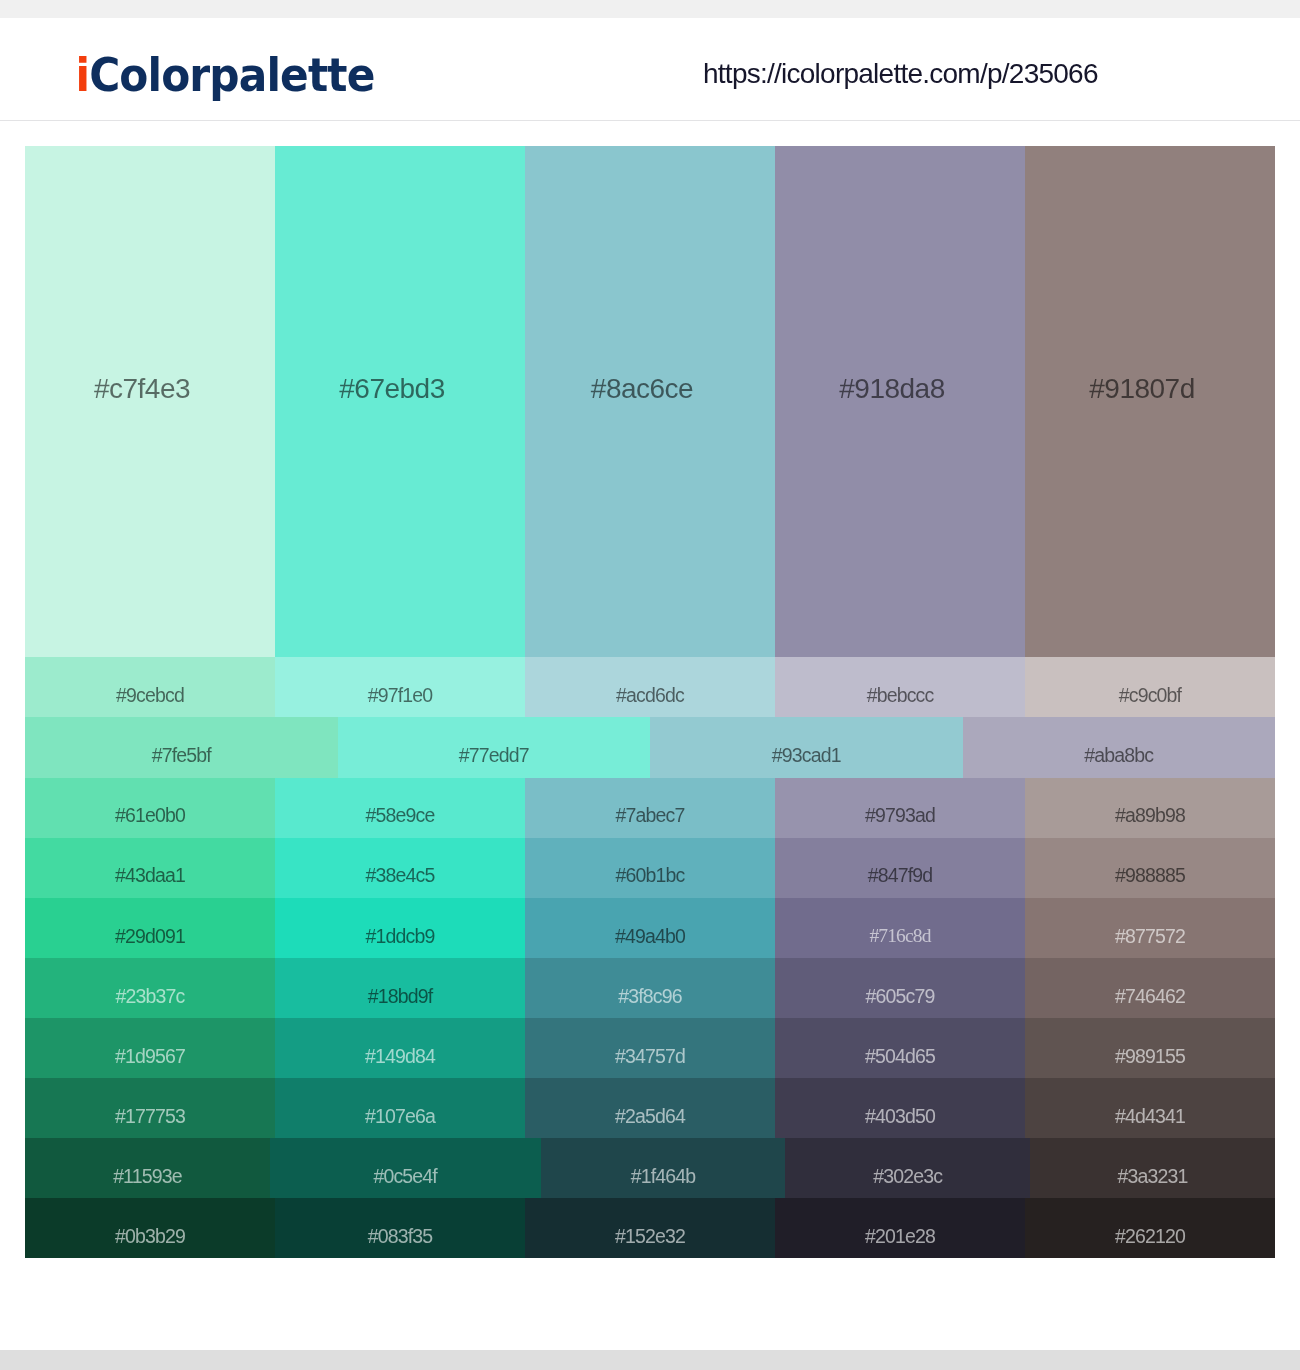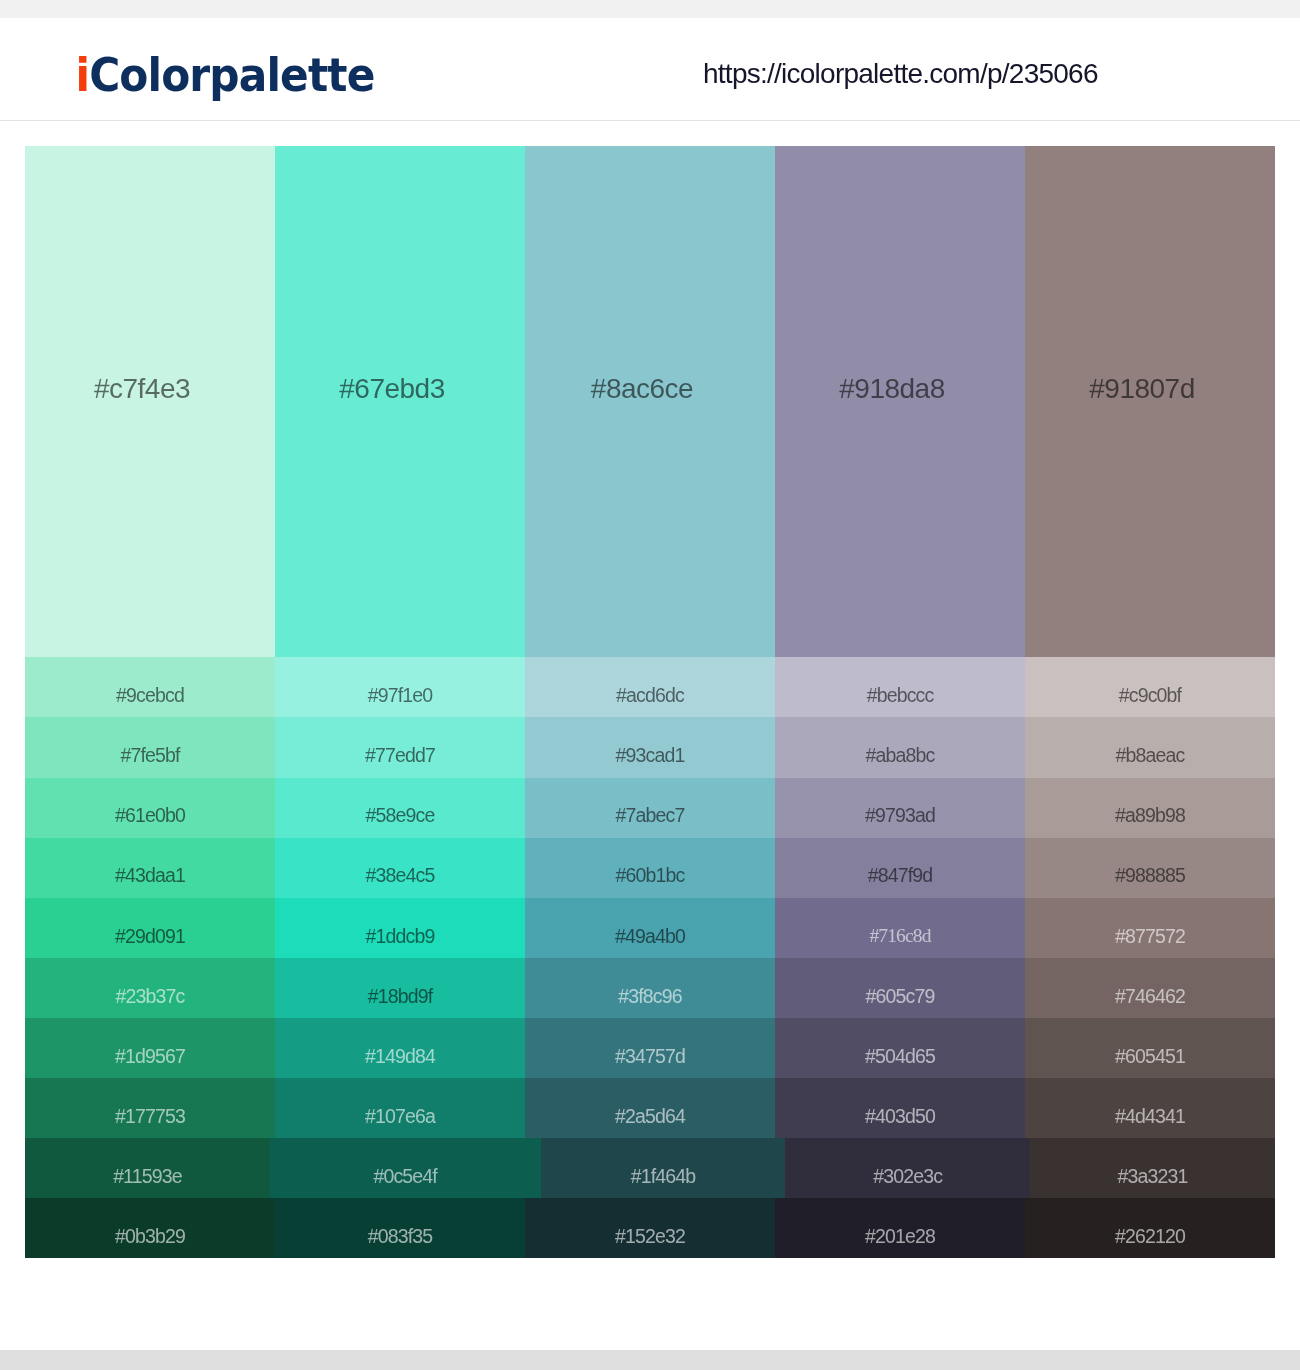--- a/index.html
+++ b/index.html
@@ -100,23 +100,20 @@
         </div>
         <div class="sh-cell dark" style="background: rgb(119, 237, 215);">
           <div class="sh-label">#77edd7</div>
         </div>
         <div class="sh-cell dark" style="background: rgb(147, 202, 209);">
           <div class="sh-label">#93cad1</div>
         </div>
         <div class="sh-cell dark" style="background: rgb(171, 168, 188);">
           <div class="sh-label">#aba8bc</div>
         </div>
-        <div class="sh-cell dark" style="background: rgb(184, 174, 172);">
-          <div class="sh-label">#b8aeac</div>
-        </div>
       </div>
       <div class="sh-row">
         <div class="sh-cell dark" style="background: rgb(97, 224, 176);">
           <div class="sh-label">#61e0b0</div>
         </div>
         <div class="sh-cell dark" style="background: rgb(88, 233, 206);">
           <div class="sh-label">#58e9ce</div>
         </div>
         <div class="sh-cell dark" style="background: rgb(122, 190, 199);">
           <div class="sh-label">#7abec7</div>
@@ -186,21 +183,21 @@
         <div class="sh-cell light" style="background: rgb(20, 157, 132);">
           <div class="sh-label">#149d84</div>
         </div>
         <div class="sh-cell light" style="background: rgb(52, 117, 125);">
           <div class="sh-label">#34757d</div>
         </div>
         <div class="sh-cell light" style="background: rgb(80, 77, 101);">
           <div class="sh-label">#504d65</div>
         </div>
         <div class="sh-cell light" style="background: rgb(96, 84, 81);">
-          <div class="sh-label">#605451</div>
+          <div class="sh-label">#989155</div>
         </div>
       </div>
       <div class="sh-row">
         <div class="sh-cell light" style="background: rgb(23, 119, 83);">
           <div class="sh-label">#177753</div>
         </div>
         <div class="sh-cell light" style="background: rgb(16, 126, 106);">
           <div class="sh-label">#107e6a</div>
         </div>
         <div class="sh-cell light" style="background: rgb(42, 93, 100);">

